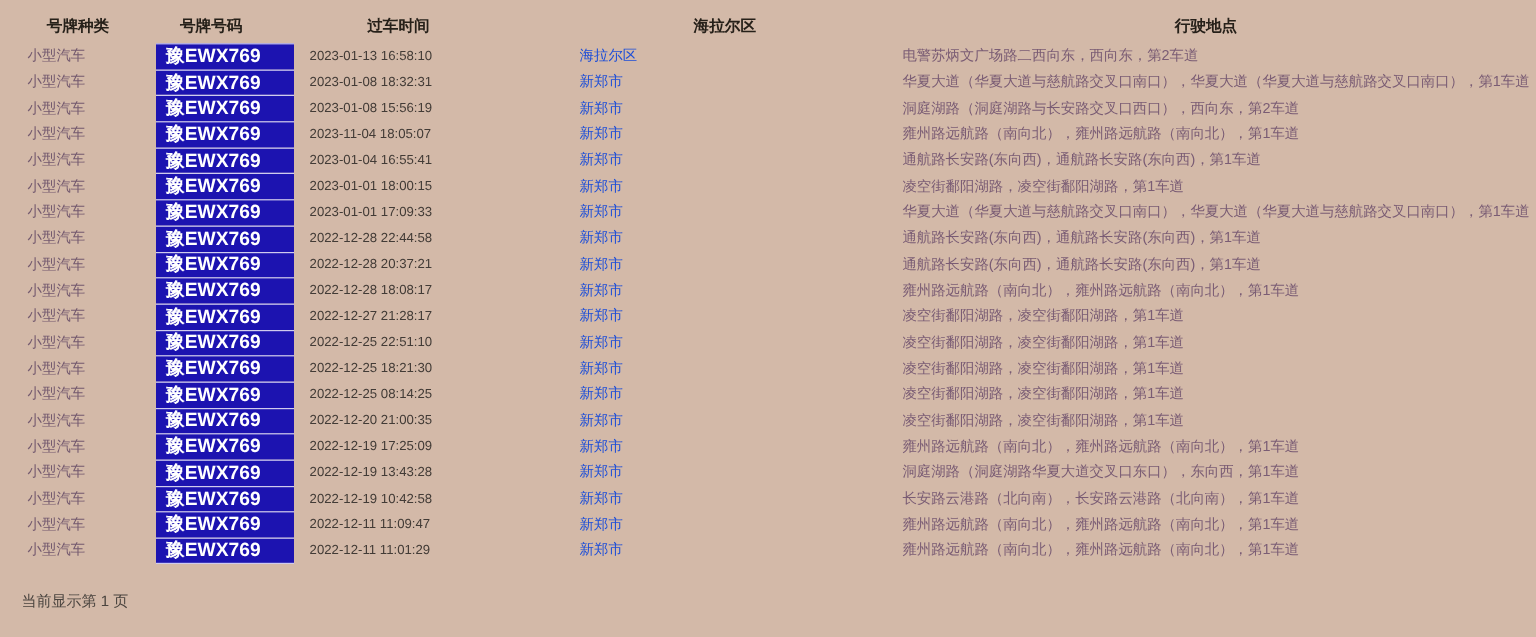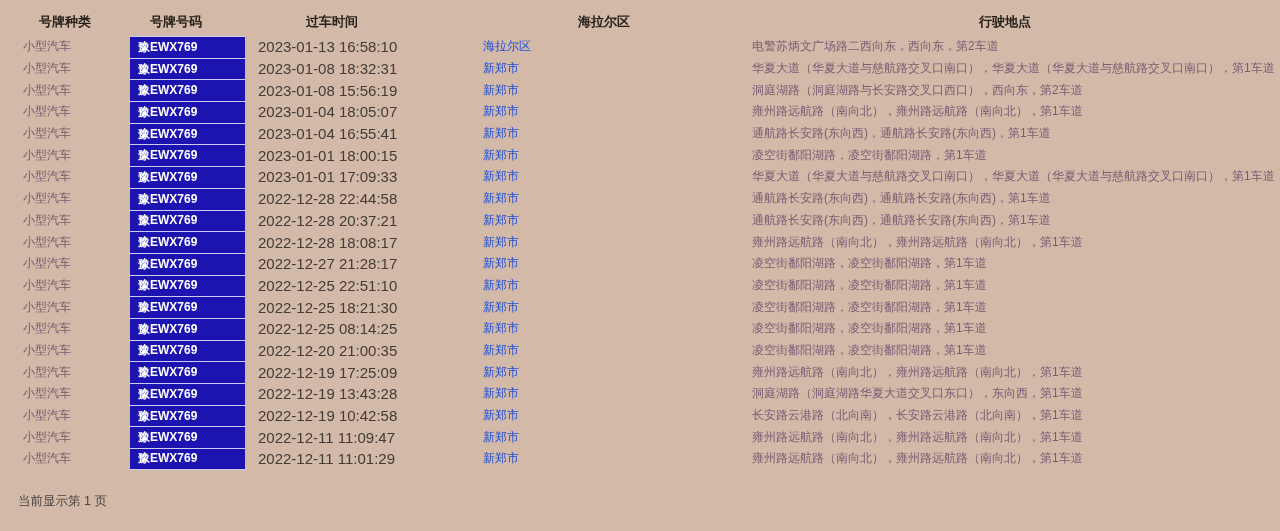--- a/index.html
+++ b/index.html
@@ -50,31 +50,31 @@
     display:flex;
     align-items:center;
     background:#1c13b0;
     border-top:1px solid #cfcbee;
     box-sizing:border-box;
   }
   .tr:last-child .td.plate-wrap{border-bottom:1px solid #cfcbee;}
   .plate{
     color:#ffffff;
     font-weight:bold;
-    font-size:12px;
+    font-size:16px;
     padding-left:8px;
     background:transparent;
     border:none;
     font-family:inherit;
     cursor:pointer;
   }
   .td.time{
     padding-left:13px;
     color:#423b36;
-    font-size:15px;
+    font-size:11px;
   }
   .td.area{
     color:#1d4ed8;
   }
   .td.loc{
     padding-left:12px;
     color:#7a5c74;
   }
   .footer{
     margin-top:23px;
@@ -123,21 +123,21 @@
     <div class="td time">2023-01-08 15:56:19</div>
     <div class="td area">新郑市</div>
     <div class="td loc">洞庭湖路（洞庭湖路与长安路交叉口西口），西向东，第2车道</div>
   </div>
 
   <div class="tr">
     <div class="td type">小型汽车</div>
     <div class="td plate-wrap">
       <span class="plate">豫EWX769</span>
     </div>
-    <div class="td time">2023-01-04 18:05:07</div>
+    <div class="td time">2023-11-04 18:05:07</div>
     <div class="td area">新郑市</div>
     <div class="td loc">雍州路远航路（南向北），雍州路远航路（南向北），第1车道</div>
   </div>
 
   <div class="tr">
     <div class="td type">小型汽车</div>
     <div class="td plate-wrap">
       <span class="plate">豫EWX769</span>
     </div>
     <div class="td time">2023-01-04 16:55:41</div>

